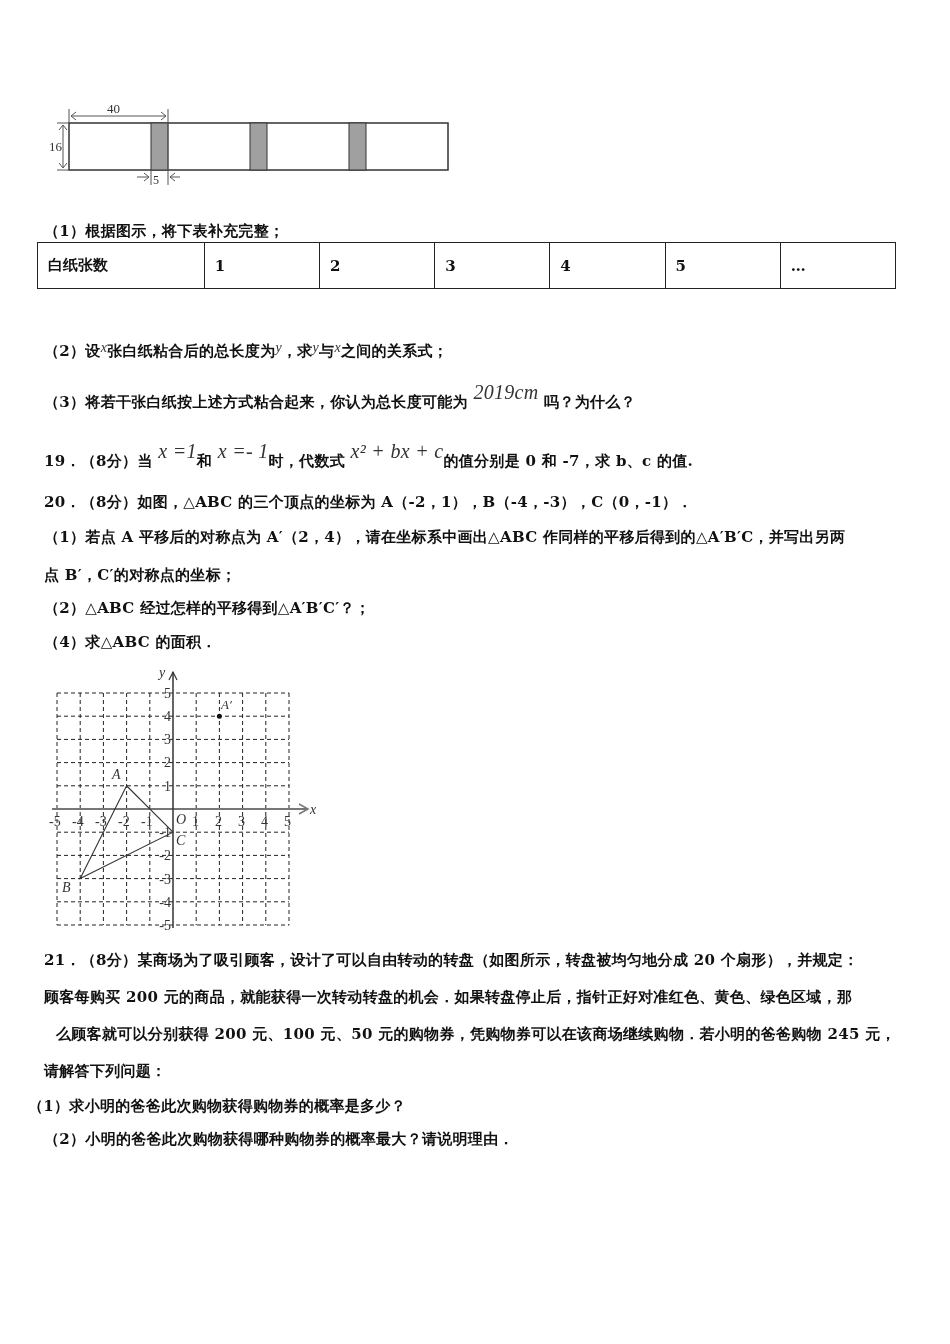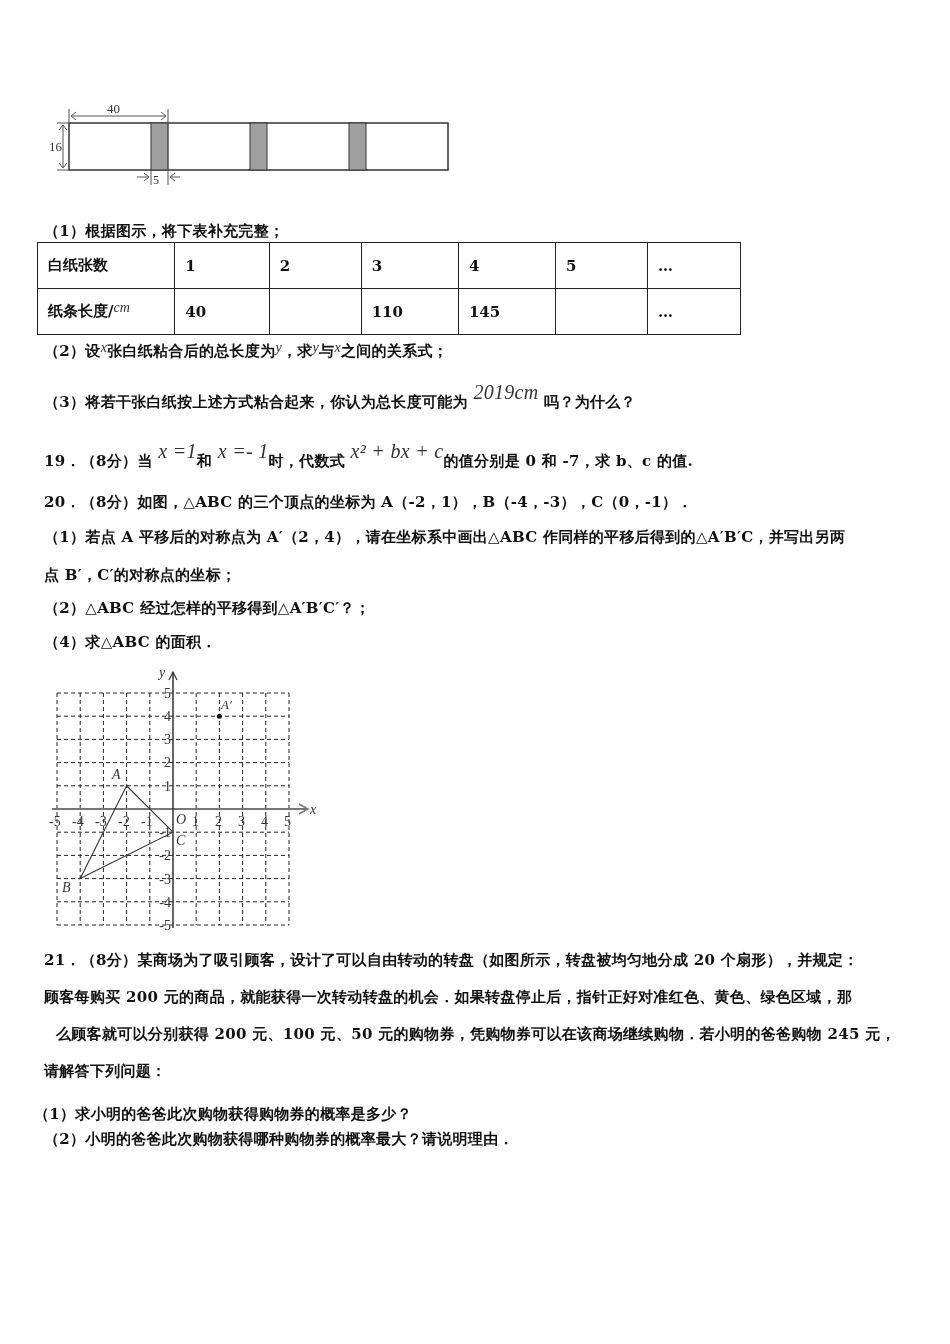--- a/index.html
+++ b/index.html
@@ -10,21 +10,21 @@
   }
   .abs { position: absolute; }
   .line {
     position: absolute; font-size: 15px; font-weight: bold; white-space: nowrap;
     letter-spacing: 0.3px;
   }
   .math { font-family: "Liberation Serif", serif; font-style: italic; font-weight: normal; color: #333; }
   .math.up { font-size: 20px; position: relative; top: -8px; }
   .math.sm { font-size: 14px; position: relative; top: -4px; }
   table.data {
-    position: absolute; left: 37px; top: 242px; width: 704px;
+    position: absolute; left: 37px; top: 242px; width: 859px;
     border-collapse: collapse; font-size: 15px; font-weight: bold;
   }
   table.data td {
     border: 1.5px solid #222; height: 45px; padding: 0 0 0 10px; vertical-align: middle;
   }
   table.data td.hdr { width: 157px; }
   table.data td.c { width: 105px; }
   svg text { font-family: "Liberation Serif", serif; }
 </style>
 </head>
@@ -64,29 +64,20 @@
 
 <table class="data">
   <tbody>
       <tr>
     <td class="hdr">白纸张数</td>
     <td class="c">1</td>
     <td class="c">2</td>
     <td class="c">3</td>
     <td class="c">4</td>
     <td class="c">5</td>
-    <td class="c">…</td>
-  </tr>
-  <tr>
-    <td class="hdr"><span>纸条长度/</span><span class="math sm">cm</span></td>
-    <td class="c">40</td>
-    <td class="c"></td>
-    <td class="c">110</td>
-    <td class="c">145</td>
-    <td class="c"></td>
     <td class="c">…</td>
   </tr>
 </tbody>
   </table>
 
 <div class="line" style="left:44px;top:342px;">
   <span>（2）设</span><span class="math sm">x</span><span>张白纸粘合后的总长度为</span><span class="math sm">y</span><span>，求</span><span class="math sm">y</span><span>与</span><span class="math sm">x</span><span>之间的关系式；</span>
 </div>
 
 <div class="line" style="left:44px;top:389px;">
@@ -178,14 +169,14 @@
   <text x="136" y="185" font-size="14" font-style="italic" fill="#333">C</text>
 
   <circle cx="179.4" cy="56.2" r="2.5" fill="#111"></circle>
   <text x="181" y="49" font-size="13" font-style="italic" fill="#333">A′</text>
 </svg>
 
 <div class="line" style="left:44px;top:951px;">21．（8分）某商场为了吸引顾客，设计了可以自由转动的转盘（如图所示，转盘被均匀地分成 20 个扇形），并规定：</div>
 <div class="line" style="left:44px;top:988px;">顾客每购买 200 元的商品，就能获得一次转动转盘的机会．如果转盘停止后，指针正好对准红色、黄色、绿色区域，那</div>
 <div class="line" style="left:44px;top:1025px;margin-left:12px;">么顾客就可以分别获得 200 元、100 元、50 元的购物券，凭购物券可以在该商场继续购物．若小明的爸爸购物 245 元，</div>
 <div class="line" style="left:44px;top:1062px;">请解答下列问题：</div>
-<div class="line" style="left:34px;top:1097px;margin-top:8px;">（1）求小明的爸爸此次购物获得购物券的概率是多少？</div>
+<div class="line" style="left:28px;top:1097px;">（1）求小明的爸爸此次购物获得购物券的概率是多少？</div>
 <div class="line" style="left:44px;top:1130px;">（2）小明的爸爸此次购物获得哪种购物券的概率最大？请说明理由．</div>
 
 </body></html>

